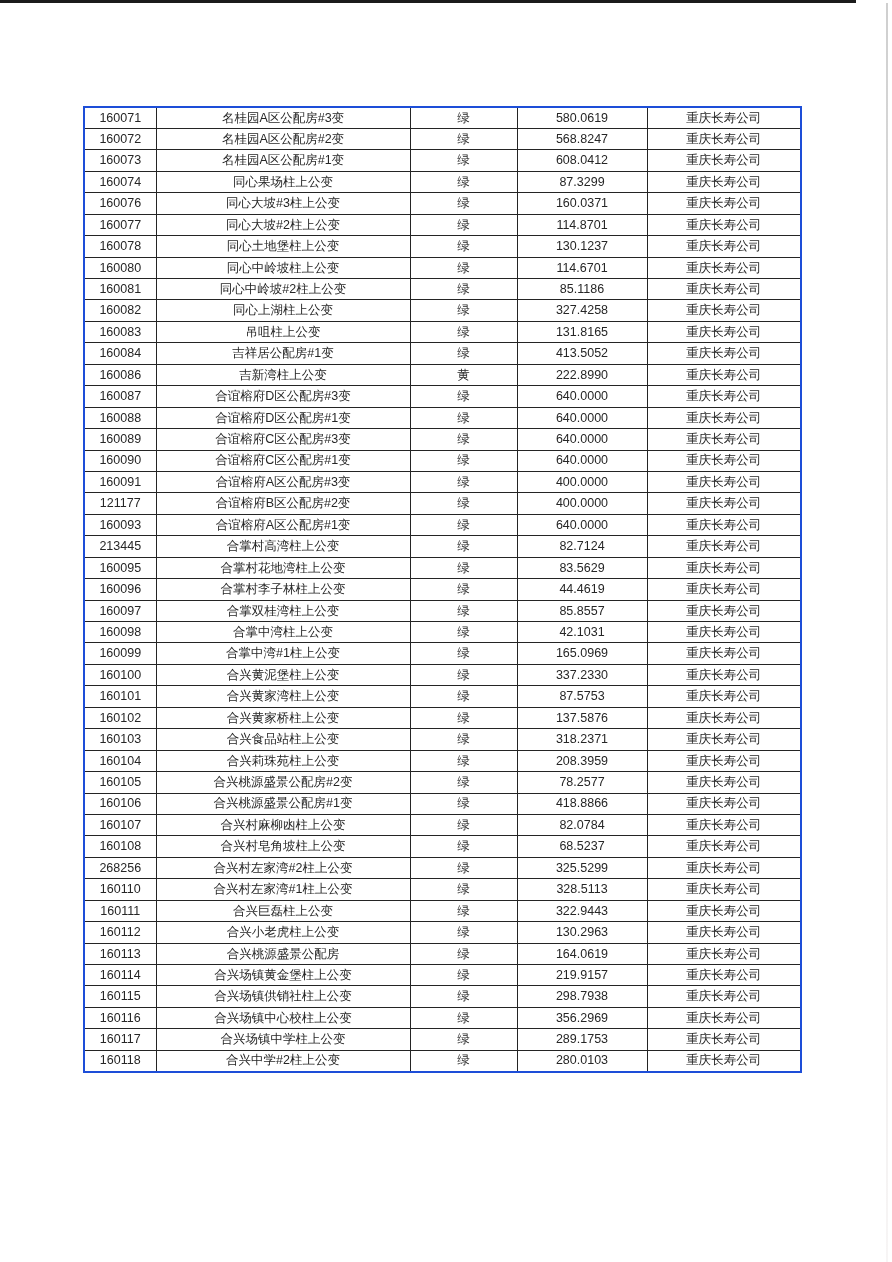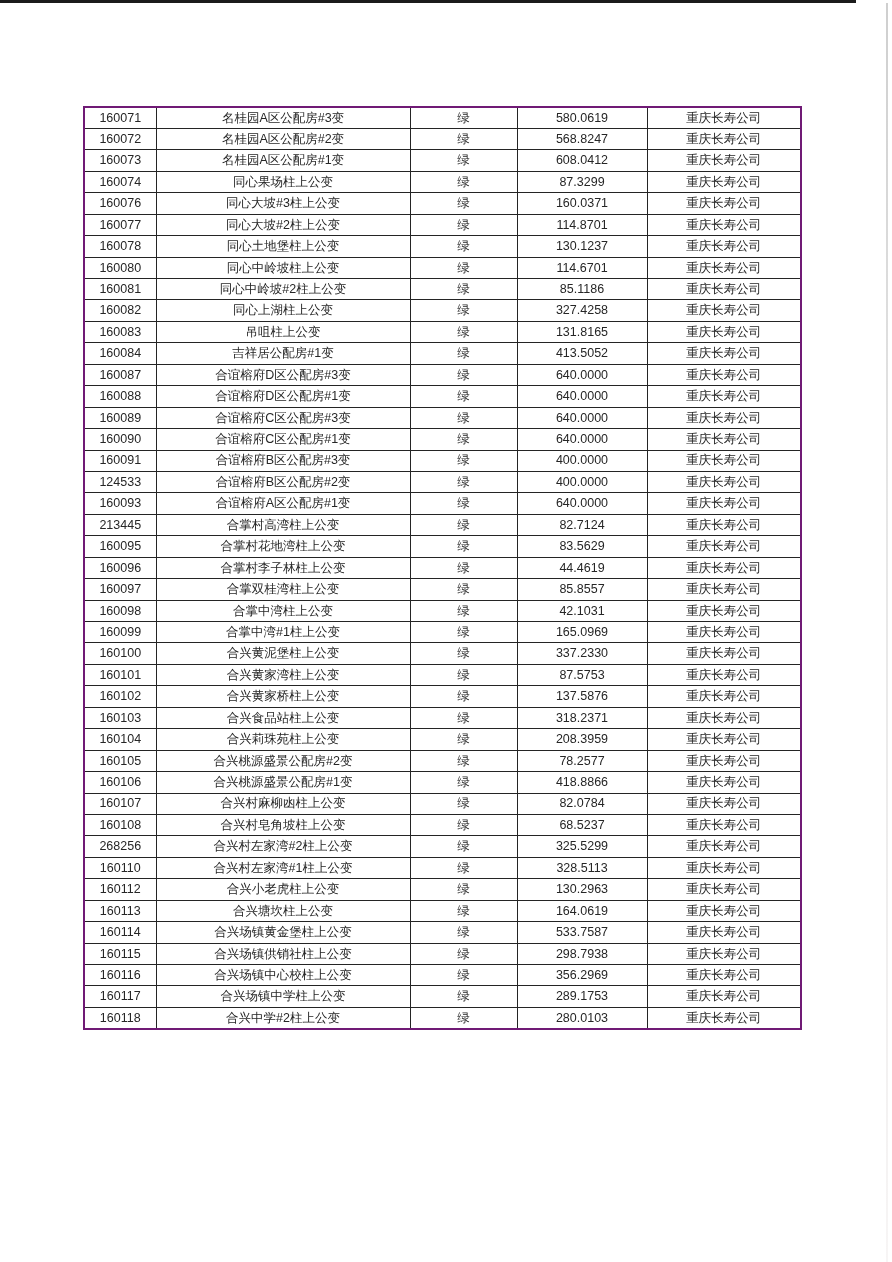--- a/index.html
+++ b/index.html
@@ -34,21 +34,21 @@
   .table-wrap {
     position: absolute;
     left: 83px;
     top: 106px;
     width: 717px;
   }
   table.data-table {
     border-collapse: collapse;
     table-layout: fixed;
     width: 717px;
-    border: 2px solid #701a75;
+    border: 2px solid #1d4ed8;
   }
   table.data-table td {
     border: 1.5px solid #242424;
     height: 21.45px;
     box-sizing: border-box;
     padding: 0 2px;
     text-align: center;
     vertical-align: middle;
     font-size: 12.5px;
     line-height: 1;
@@ -157,20 +157,27 @@
             <td>重庆长寿公司</td>
           </tr>
           <tr>
             <td>160084</td>
             <td>吉祥居公配房#1变</td>
             <td>绿</td>
             <td>413.5052</td>
             <td>重庆长寿公司</td>
           </tr>
           <tr>
+            <td>160086</td>
+            <td>吉新湾柱上公变</td>
+            <td>黄</td>
+            <td>222.8990</td>
+            <td>重庆长寿公司</td>
+          </tr>
+          <tr>
             <td>160087</td>
             <td>合谊榕府D区公配房#3变</td>
             <td>绿</td>
             <td>640.0000</td>
             <td>重庆长寿公司</td>
           </tr>
           <tr>
             <td>160088</td>
             <td>合谊榕府D区公配房#1变</td>
             <td>绿</td>
@@ -186,27 +193,27 @@
           </tr>
           <tr>
             <td>160090</td>
             <td>合谊榕府C区公配房#1变</td>
             <td>绿</td>
             <td>640.0000</td>
             <td>重庆长寿公司</td>
           </tr>
           <tr>
             <td>160091</td>
-            <td>合谊榕府B区公配房#3变</td>
+            <td>合谊榕府A区公配房#3变</td>
             <td>绿</td>
             <td>400.0000</td>
             <td>重庆长寿公司</td>
           </tr>
           <tr>
-            <td>124533</td>
+            <td>121177</td>
             <td>合谊榕府B区公配房#2变</td>
             <td>绿</td>
             <td>400.0000</td>
             <td>重庆长寿公司</td>
           </tr>
           <tr>
             <td>160093</td>
             <td>合谊榕府A区公配房#1变</td>
             <td>绿</td>
             <td>640.0000</td>
@@ -325,38 +332,45 @@
             <td>重庆长寿公司</td>
           </tr>
           <tr>
             <td>160110</td>
             <td>合兴村左家湾#1柱上公变</td>
             <td>绿</td>
             <td>328.5113</td>
             <td>重庆长寿公司</td>
           </tr>
           <tr>
+            <td>160111</td>
+            <td>合兴巨磊柱上公变</td>
+            <td>绿</td>
+            <td>322.9443</td>
+            <td>重庆长寿公司</td>
+          </tr>
+          <tr>
             <td>160112</td>
             <td>合兴小老虎柱上公变</td>
             <td>绿</td>
             <td>130.2963</td>
             <td>重庆长寿公司</td>
           </tr>
           <tr>
             <td>160113</td>
-            <td>合兴塘坎柱上公变</td>
+            <td>合兴桃源盛景公配房</td>
             <td>绿</td>
             <td>164.0619</td>
             <td>重庆长寿公司</td>
           </tr>
           <tr>
             <td>160114</td>
             <td>合兴场镇黄金堡柱上公变</td>
             <td>绿</td>
-            <td>533.7587</td>
+            <td>219.9157</td>
             <td>重庆长寿公司</td>
           </tr>
           <tr>
             <td>160115</td>
             <td>合兴场镇供销社柱上公变</td>
             <td>绿</td>
             <td>298.7938</td>
             <td>重庆长寿公司</td>
           </tr>
           <tr>

